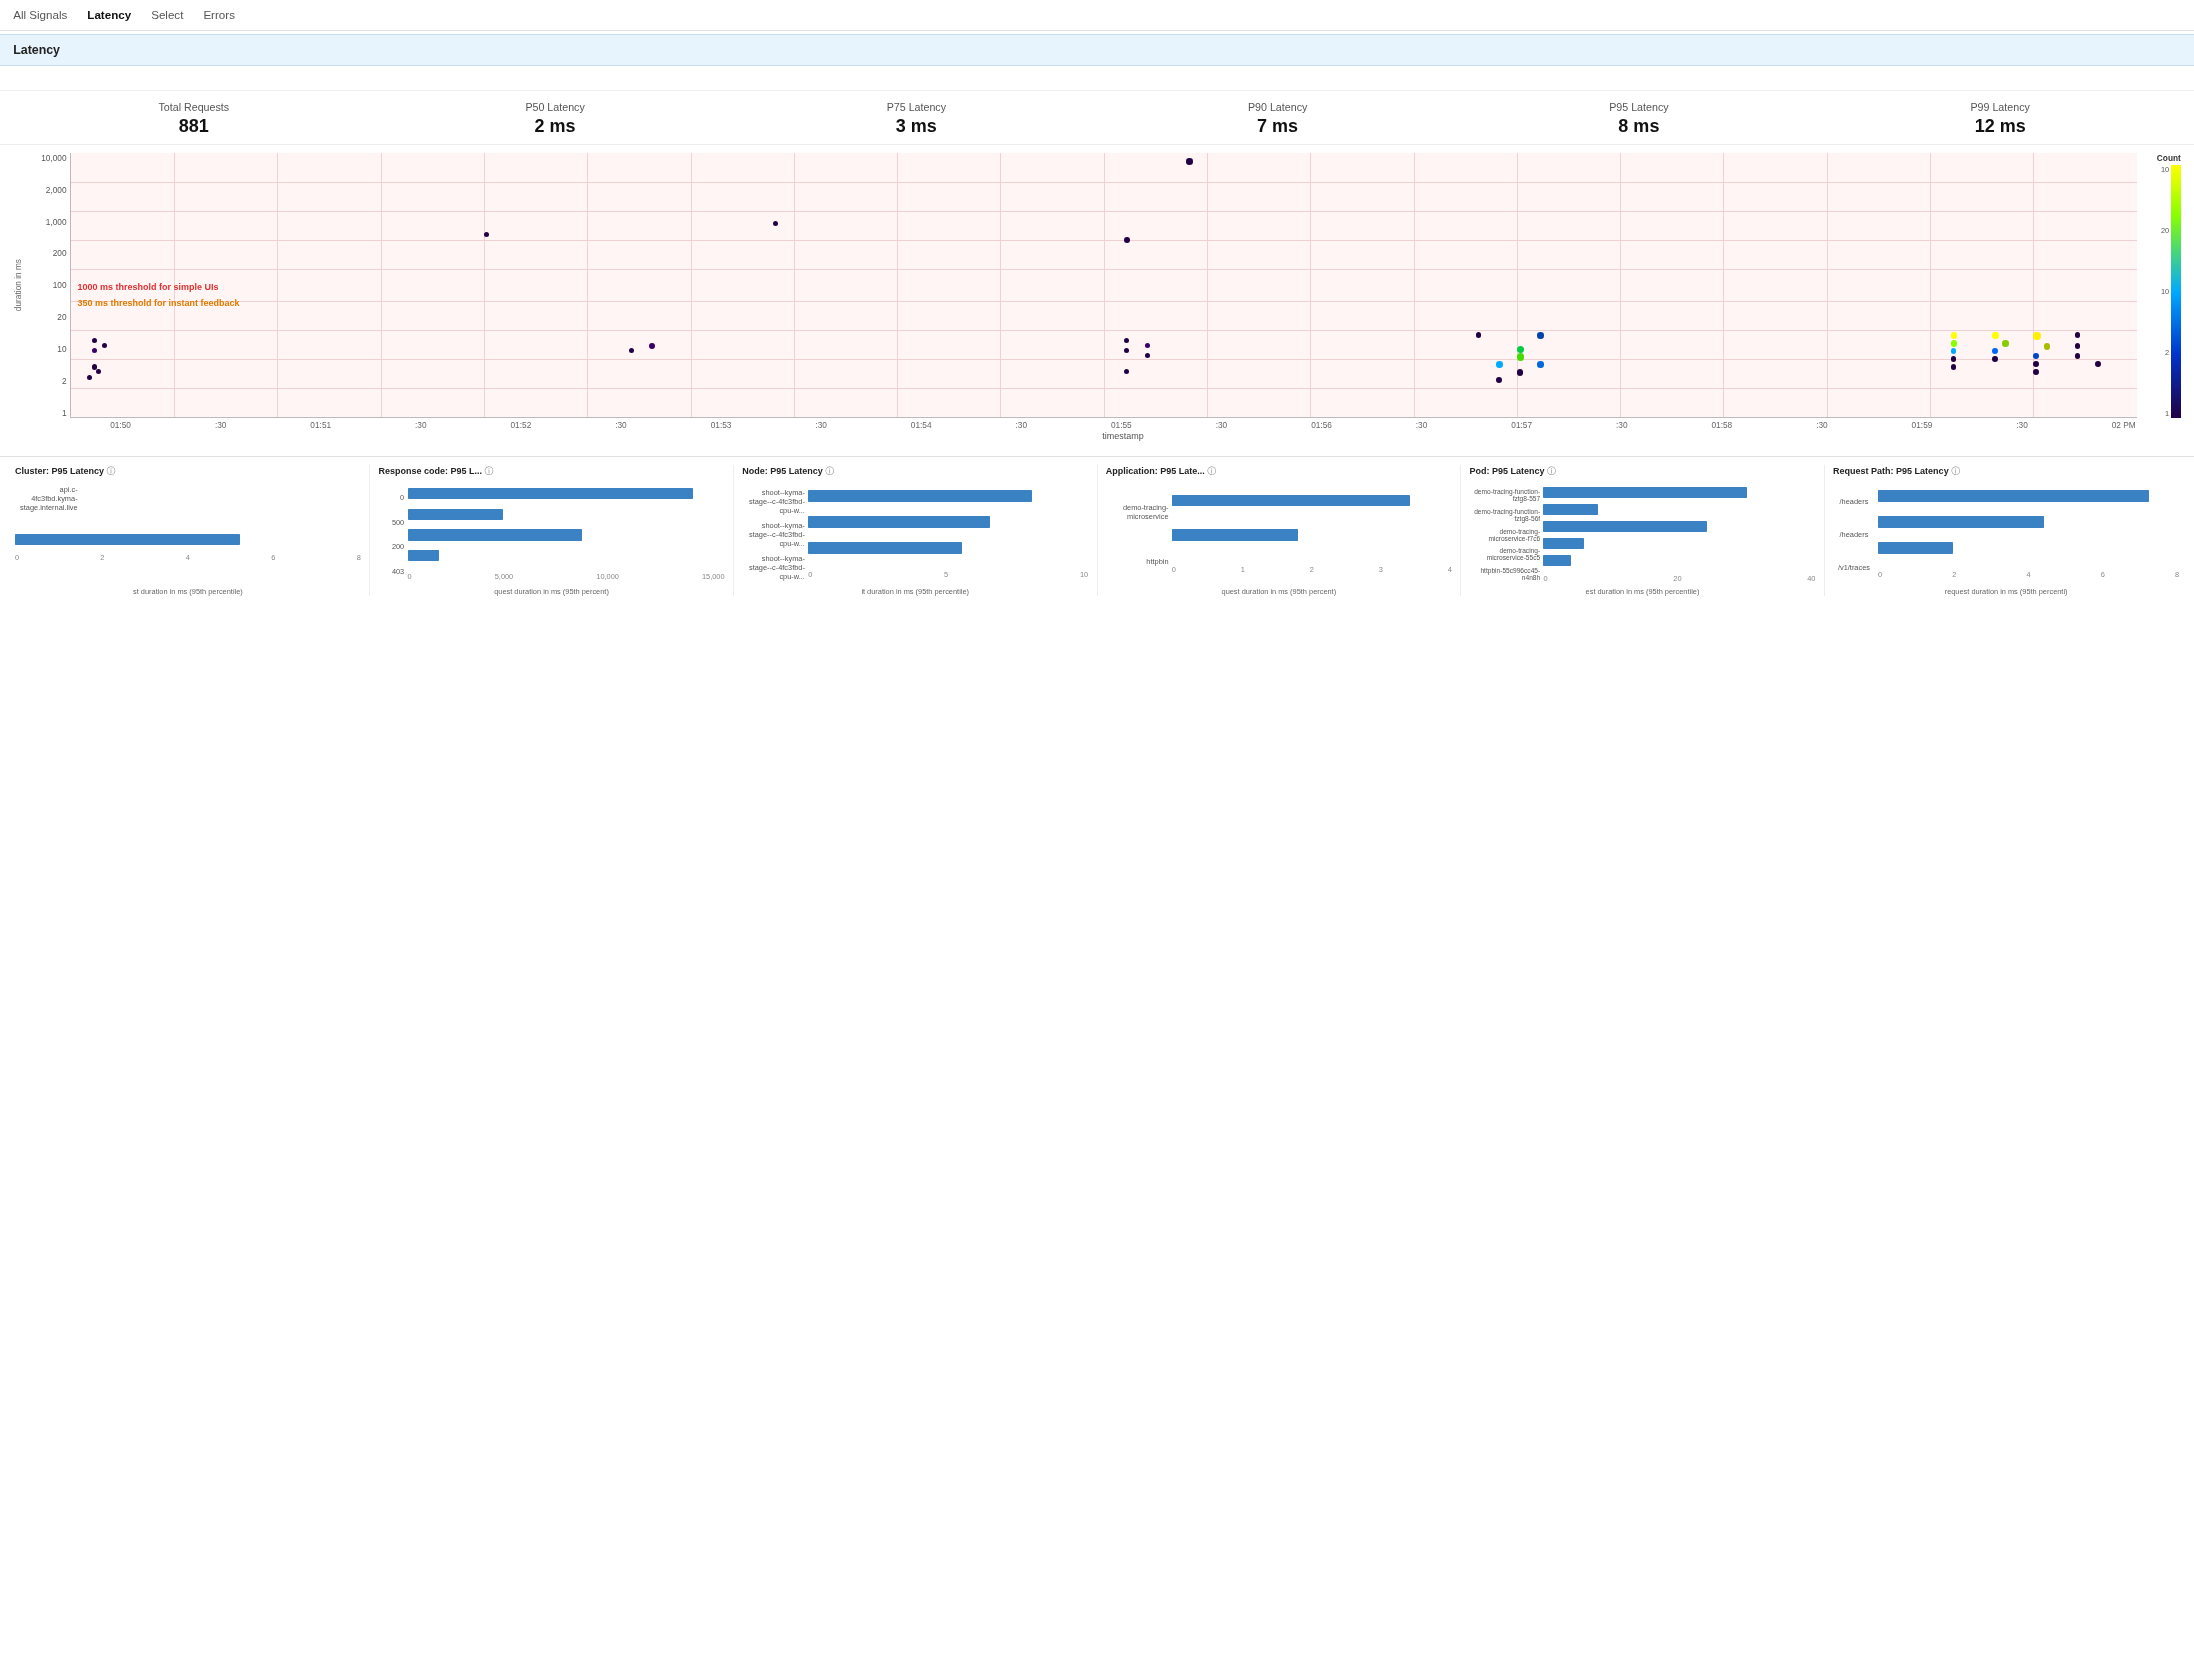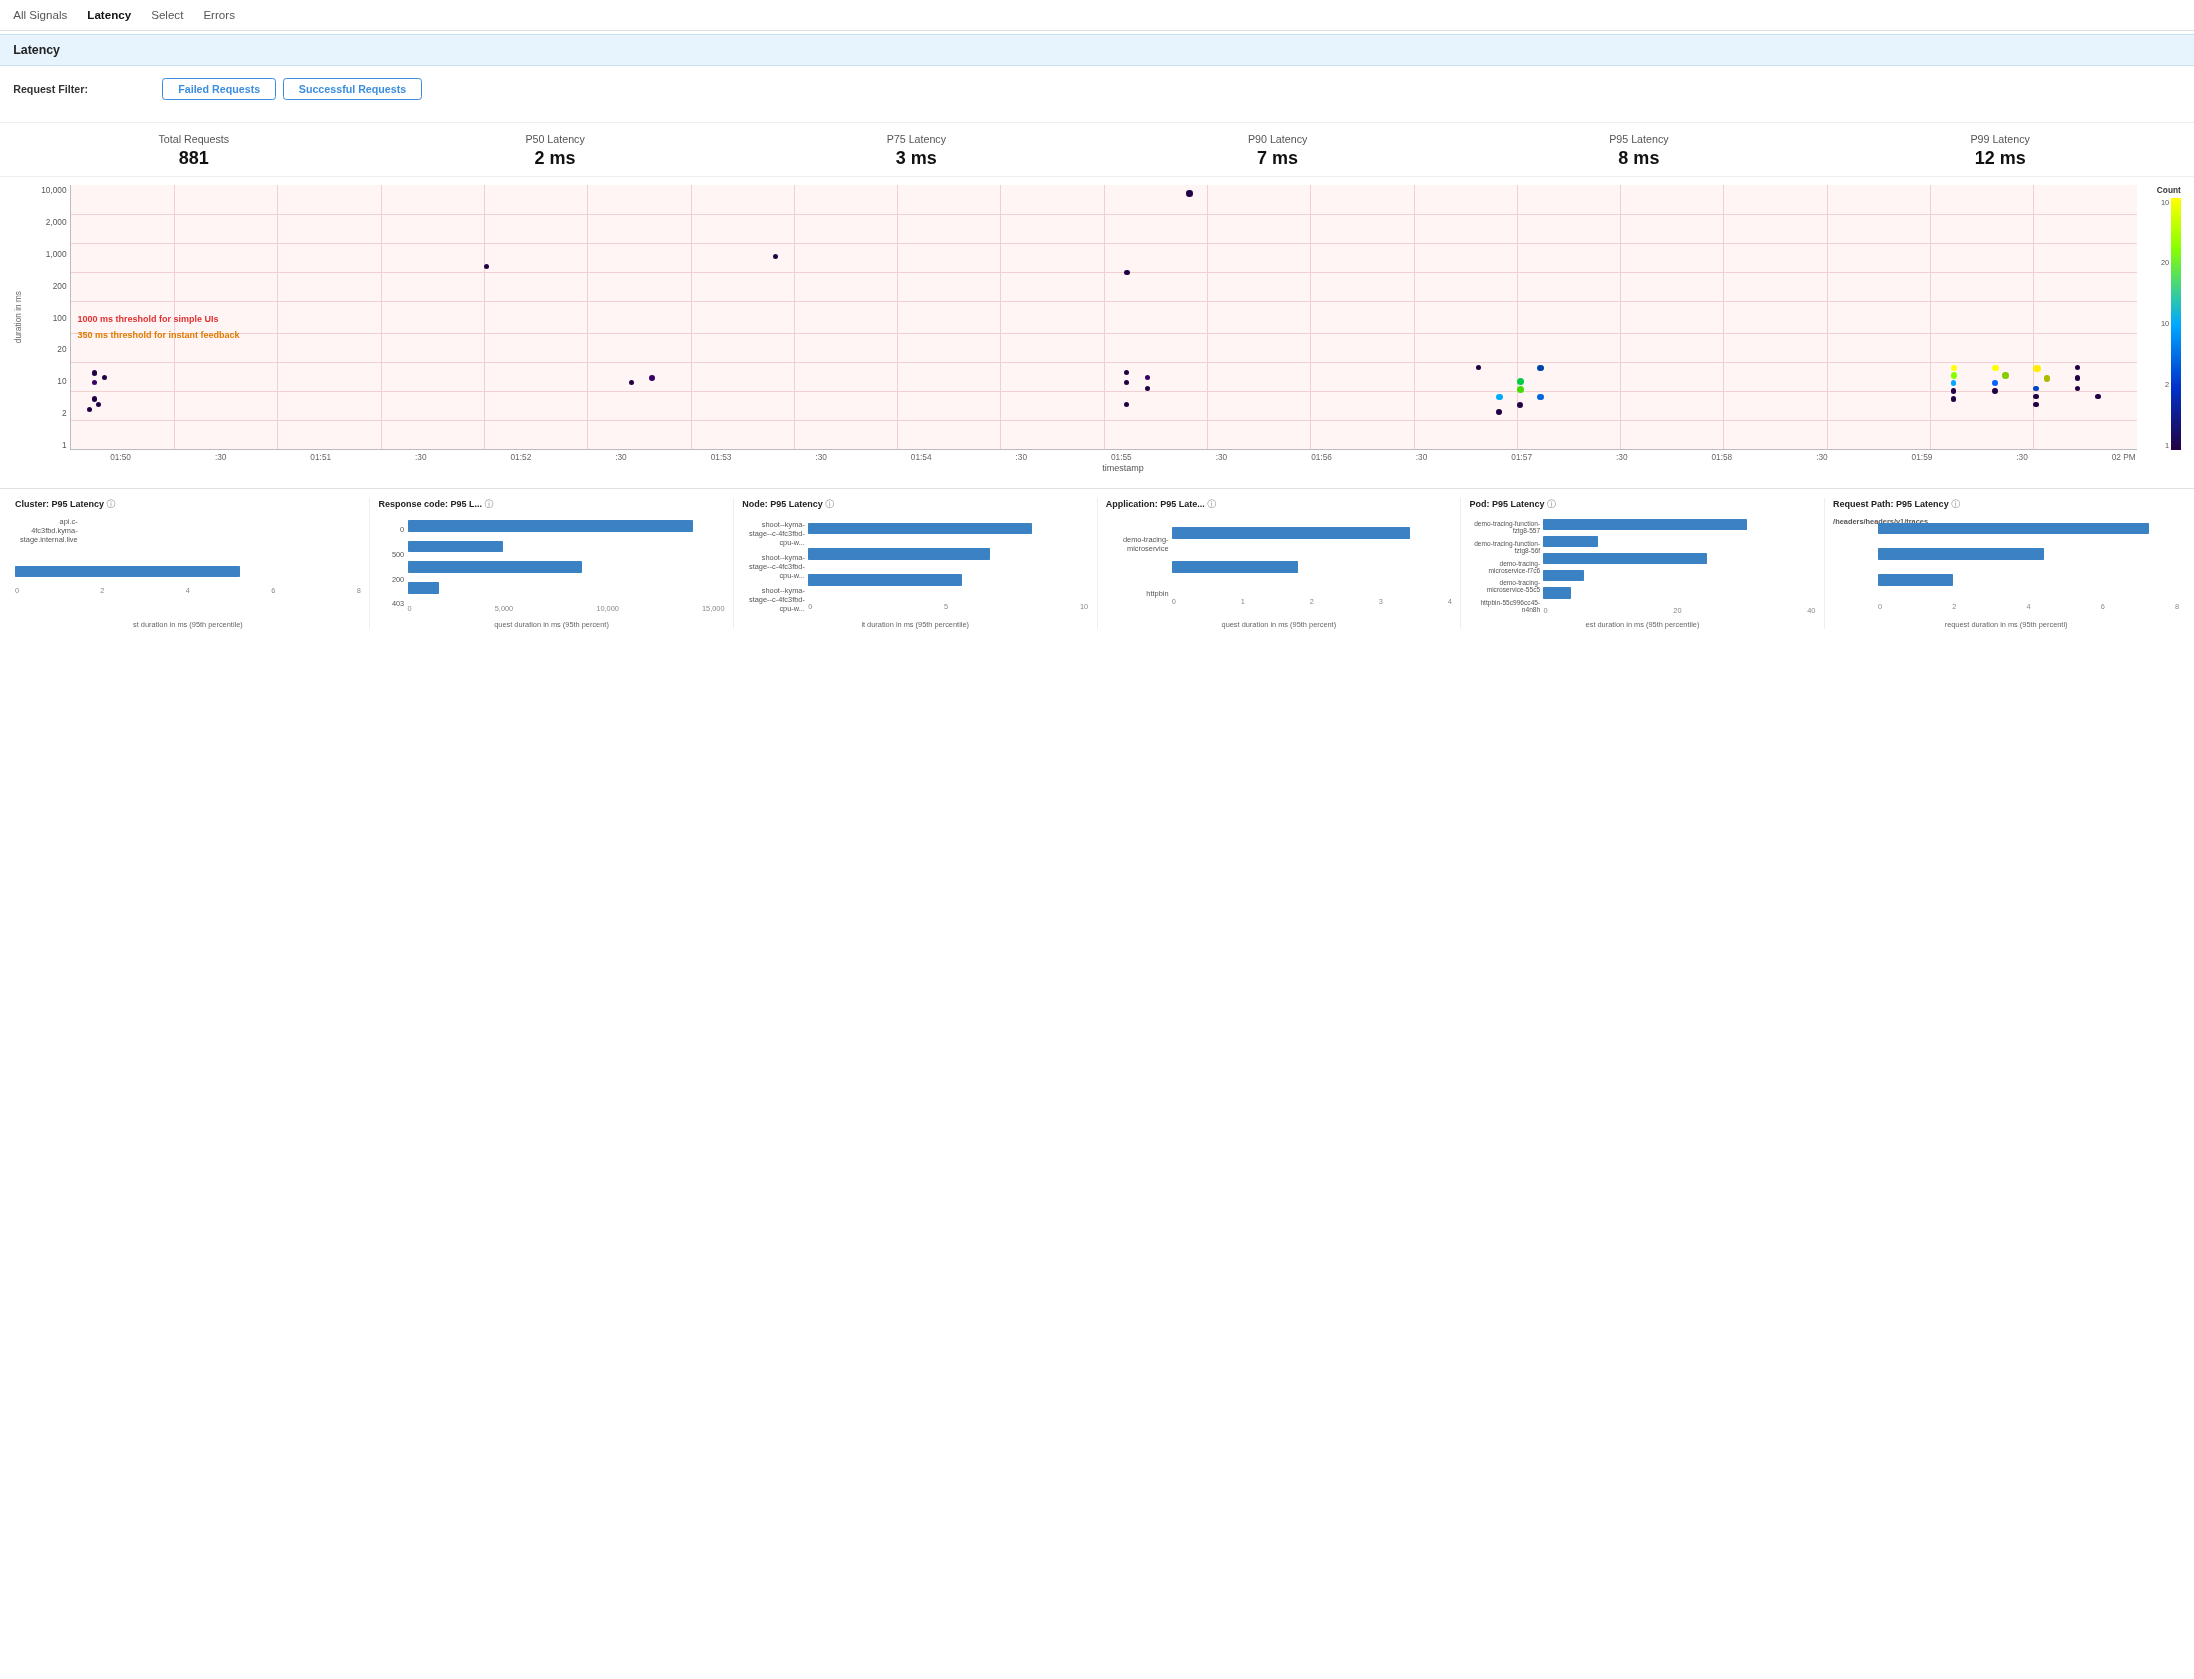--- a/index.html
+++ b/index.html
@@ -45,27 +45,20 @@
   <span class="active">Latency</span>
   <span>Select</span>
   <span>Errors</span>
 </div>
 
 <div class="section-header">
   <h2>Latency</h2>
 </div>
 
 <div class="filters">
-  <div class="filter-row">
-    <div class="filter-label">Request Filter:</div>
-    <div class="filter-buttons">
-      <button class="filter-btn">Failed Requests</button>
-      <button class="filter-btn">Successful Requests</button>
-    </div>
-  </div>
 </div>
 
 <div class="metrics">
   <div class="metric-item">
     <div class="metric-label">Total Requests</div>
     <div class="metric-value">881</div>
   </div>
   <div class="metric-item">
     <div class="metric-label">P50 Latency</div>
     <div class="metric-value">2 ms</div>
@@ -367,21 +360,21 @@
     </div>
     <div style="font-size:7.4px; color:#666; margin-top:3.3px; text-align:center;">est duration in ms (95th percentile)</div>
   </div>
 
   <div class="bar-chart-panel" style="border-right:none;">
     <div class="bar-chart-title">
       <span>Request Path: P95 Latency</span>
       <span class="info-icon"> ⓘ</span>
     </div>
     <div style="display:flex; height:99px;">
-      <div style="display:flex; flex-direction:row; justify-content:space-around; width:45px; font-size:7.4px; color:#555; text-align:center; padding-right:3.3px;font-weight:bold;">
+      <div style="display:flex; flex-direction:column; justify-content:space-around; width:45px; font-size:7.4px; color:#555; text-align:center; padding-right:3.3px;">
         <span>/headers</span>
         <span>/headers</span>
         <span>/v1/traces</span>
       </div>
       <div style="flex:1; display:flex; flex-direction:column; justify-content:space-around; gap:3.3px;">
         <div class="bar" style="width:90%;"></div>
         <div class="bar" style="width:55%;"></div>
         <div class="bar" style="width:25%;"></div>
         <div style="display:flex; justify-content:space-between; font-size:7.4px; color:#888; margin-top:1.7px;">
           <span>0</span>

